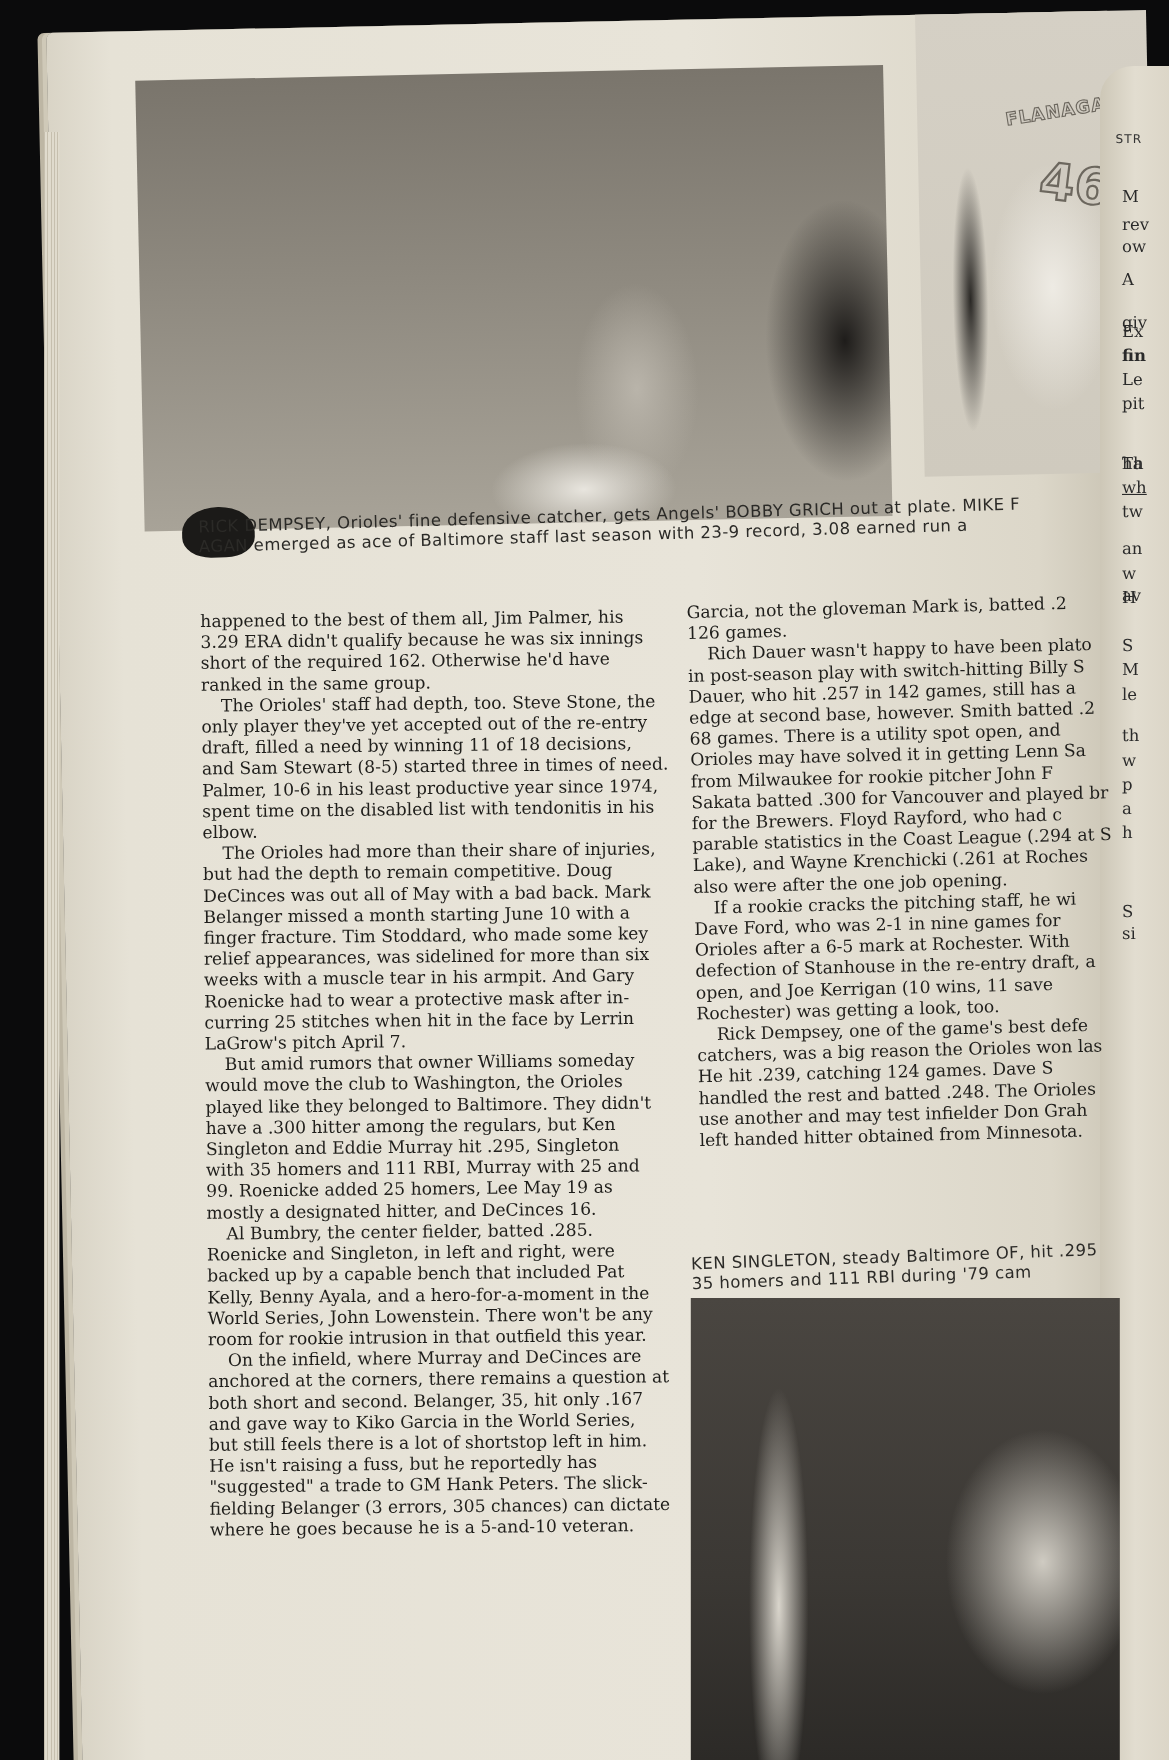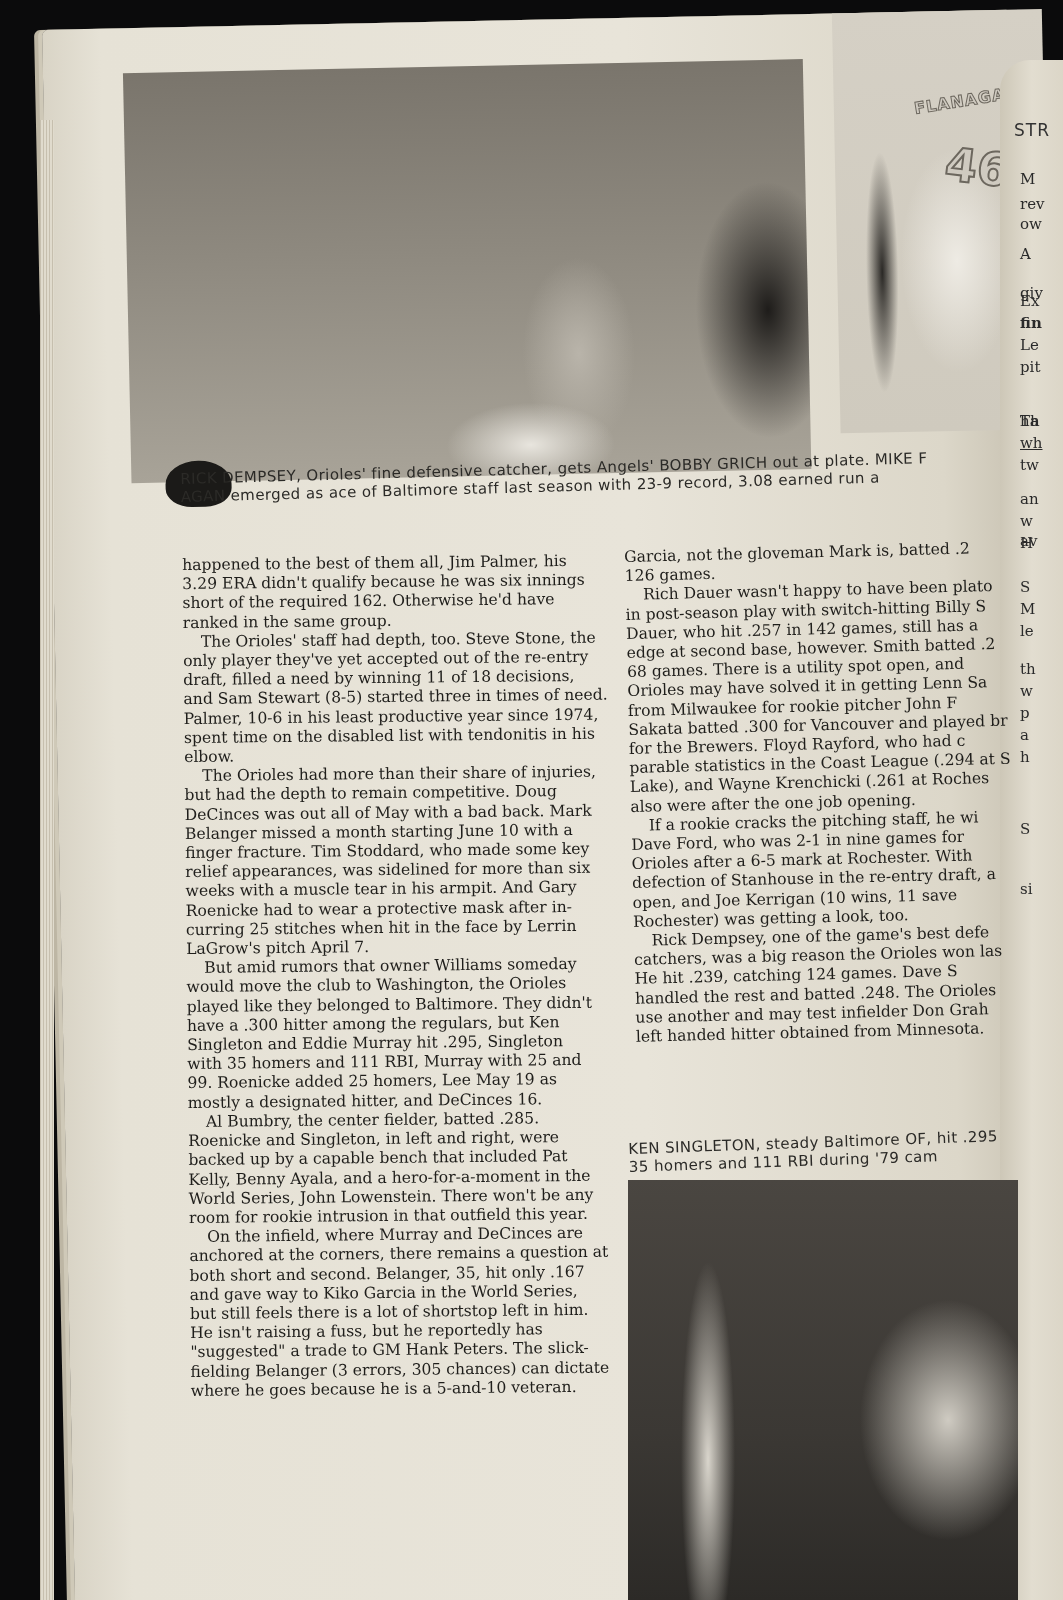--- a/index.html
+++ b/index.html
@@ -21,21 +21,21 @@
     background:repeating-linear-gradient(90deg,#c6bfae 0 1px,#e0dbcd 1px 3px);
   }
   
   .nextpage {
     position:absolute; left:1000px; top:60px; width:80px; height:1540px;
     background:linear-gradient(90deg,#cdc7b7 0%,#e2ddd0 40%,#d8d2c3 100%);
     border-radius:30px 0 0 0;
   }
   .nextpage .run-head {
     position:absolute; left:14px; top:60px; font-family:"DejaVu Sans",sans-serif;
-    font-size:17px; letter-spacing:1px; color:#333;
+    font-size:11px; letter-spacing:1px; color:#333;
   }
   .nextpage .frag {
     position:absolute; left:20px; font-size:15px; color:#2a2a2a; line-height:19px;
   }
   .photo {
     position:absolute; overflow:hidden;
     background:radial-gradient(ellipse at 40% 60%, #a9a49a 0%, #7d786f 40%, #4b4741 100%);
   }
   .photo-main { left:80px; top:45px; width:680px; height:410px;
     background:
@@ -121,21 +121,21 @@
       <div class="frag" style="top: 472px;">av</div>
       <div class="frag" style="top: 518px;">S</div>
       <div class="frag" style="top: 540px;">M</div>
       <div class="frag" style="top: 562px;">le</div>
       <div class="frag" style="top: 600px;">th</div>
       <div class="frag" style="top: 622px;">w</div>
       <div class="frag" style="top: 644px;">p</div>
       <div class="frag" style="top: 666px;">a</div>
       <div class="frag" style="top: 688px;">h</div>
       <div class="frag" style="top: 760px;">S</div>
-      <div class="frag" style="top: 820px;">si</div>
+      <div class="frag" style="top: 780px;">si</div>
     </div>
 </div>
 
 <div class="caption caption-top">
   <span class="line">RICK DEMPSEY, Orioles' fine defensive catcher, gets Angels' BOBBY GRICH out at plate. MIKE F</span>
   <span class="line">AGAN emerged as ace of Baltimore staff last season with 23-9 record, 3.08 earned run a</span>
 </div>
 
 <div class="col col-left" id="col-left">
     <p>

